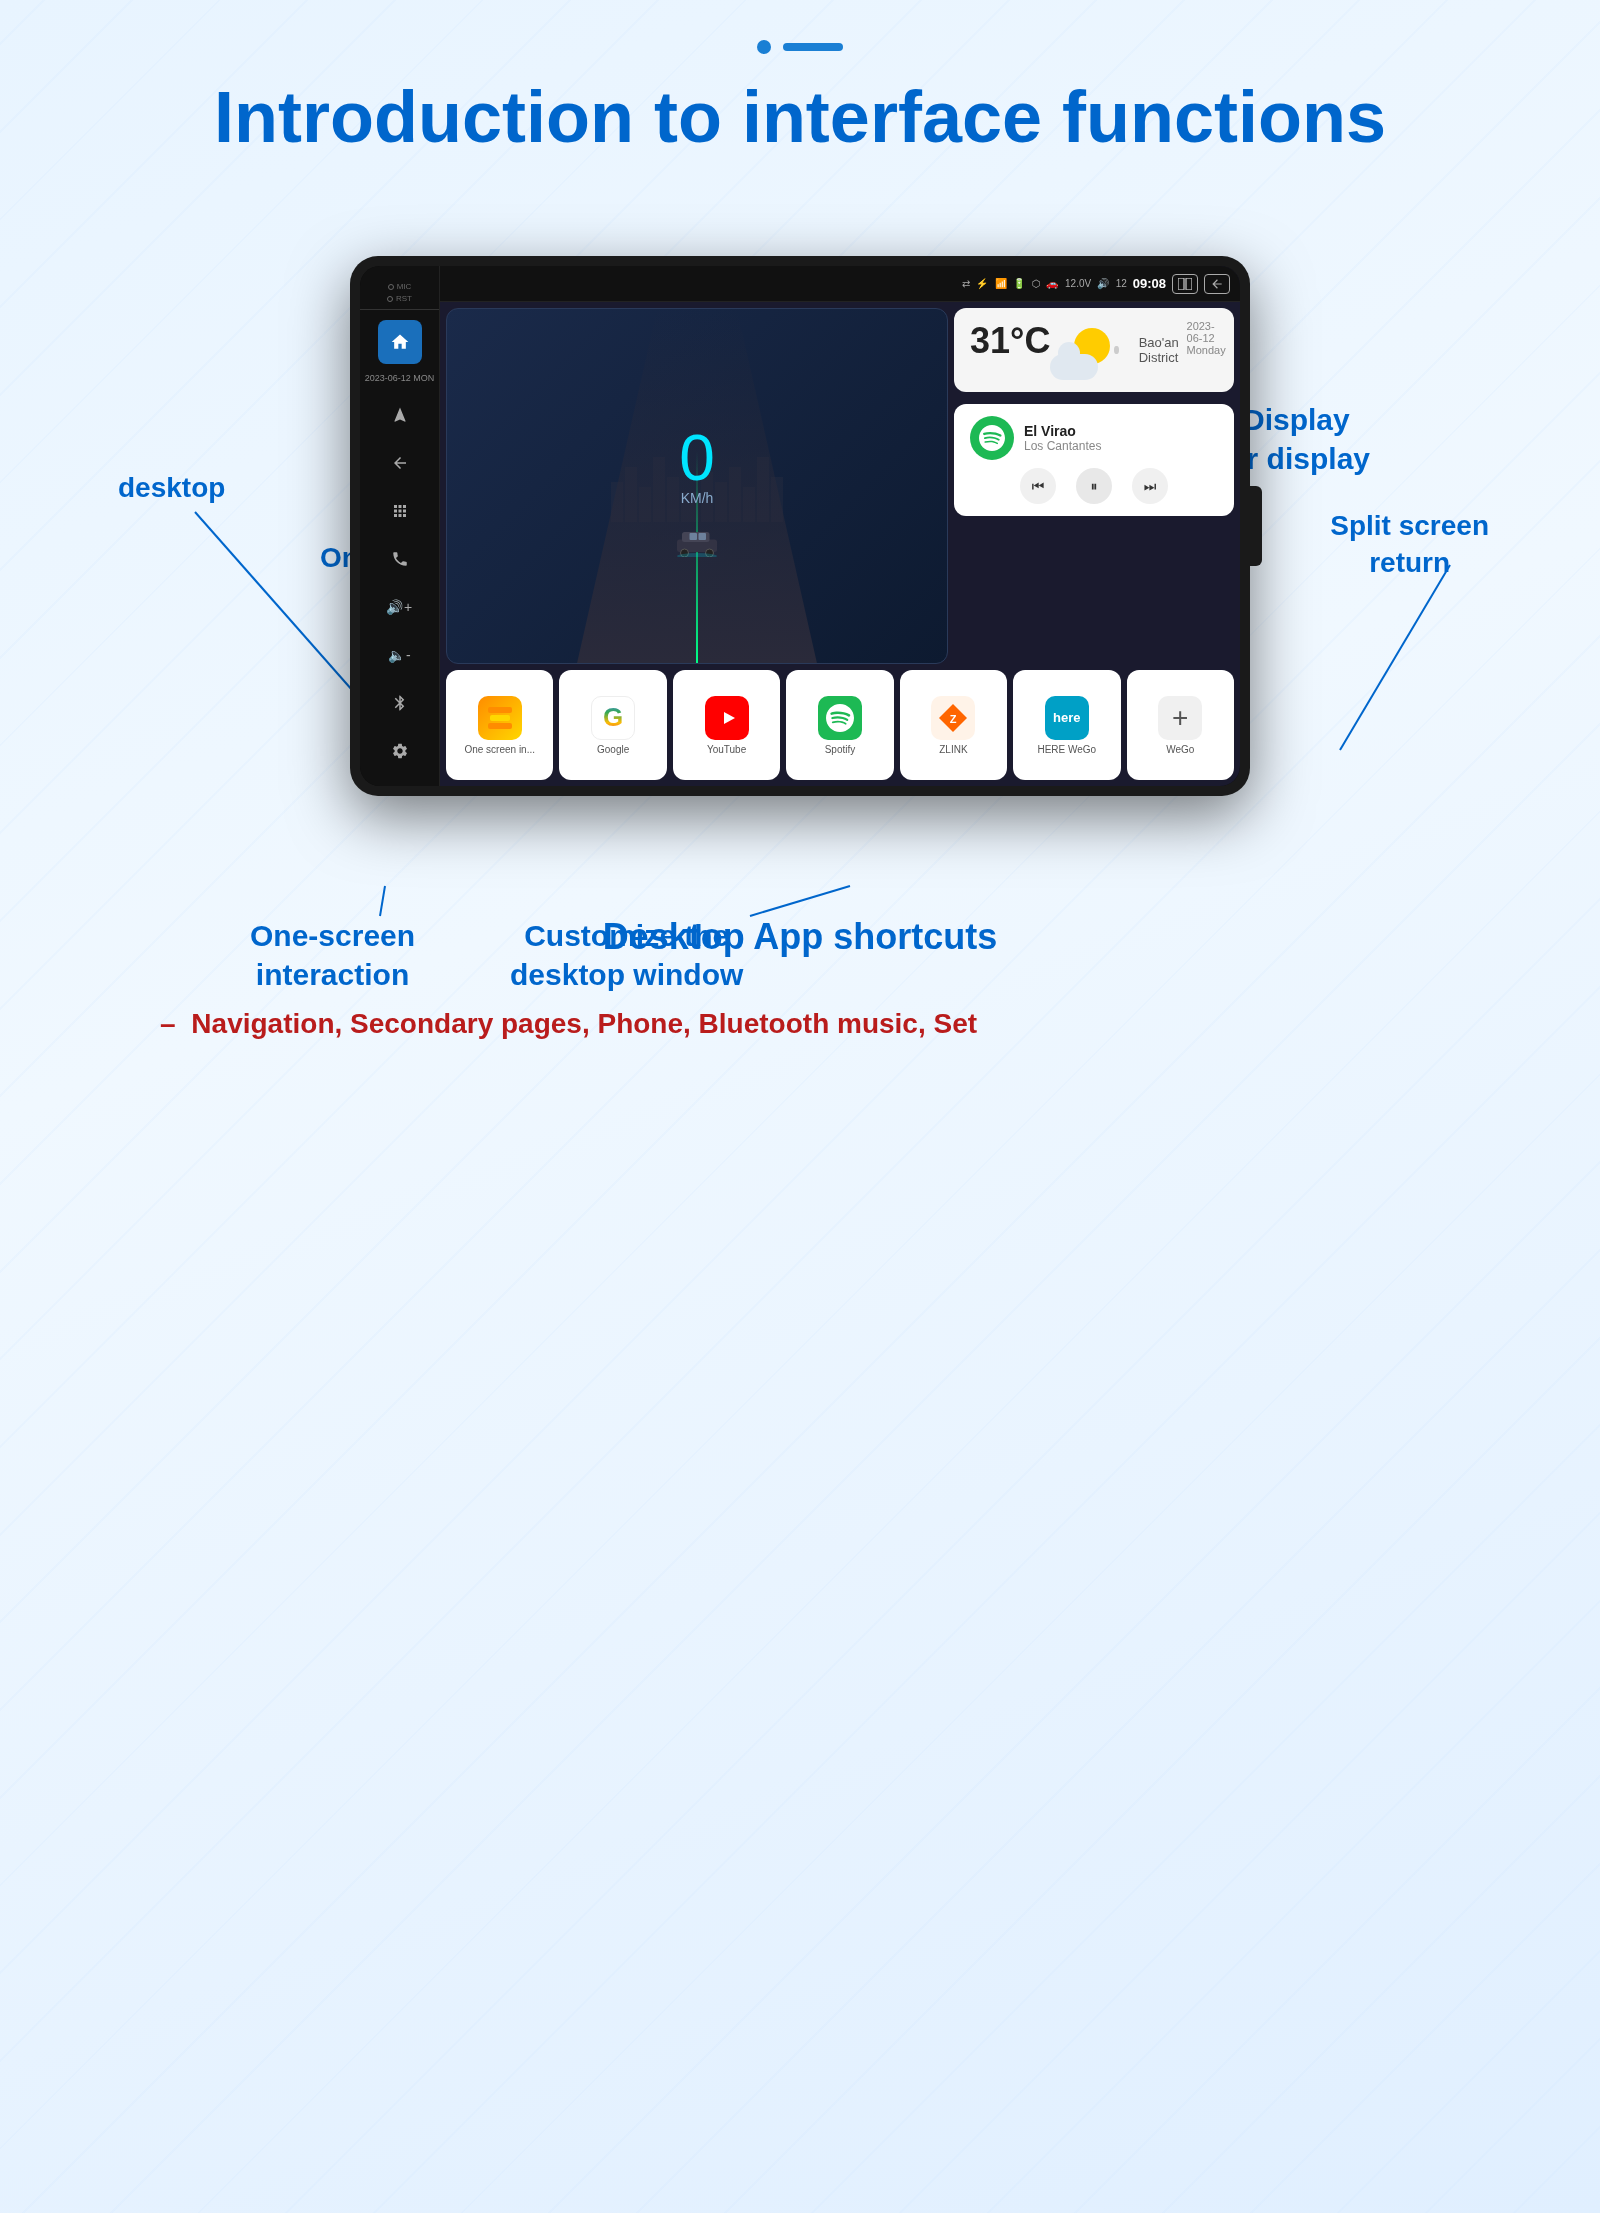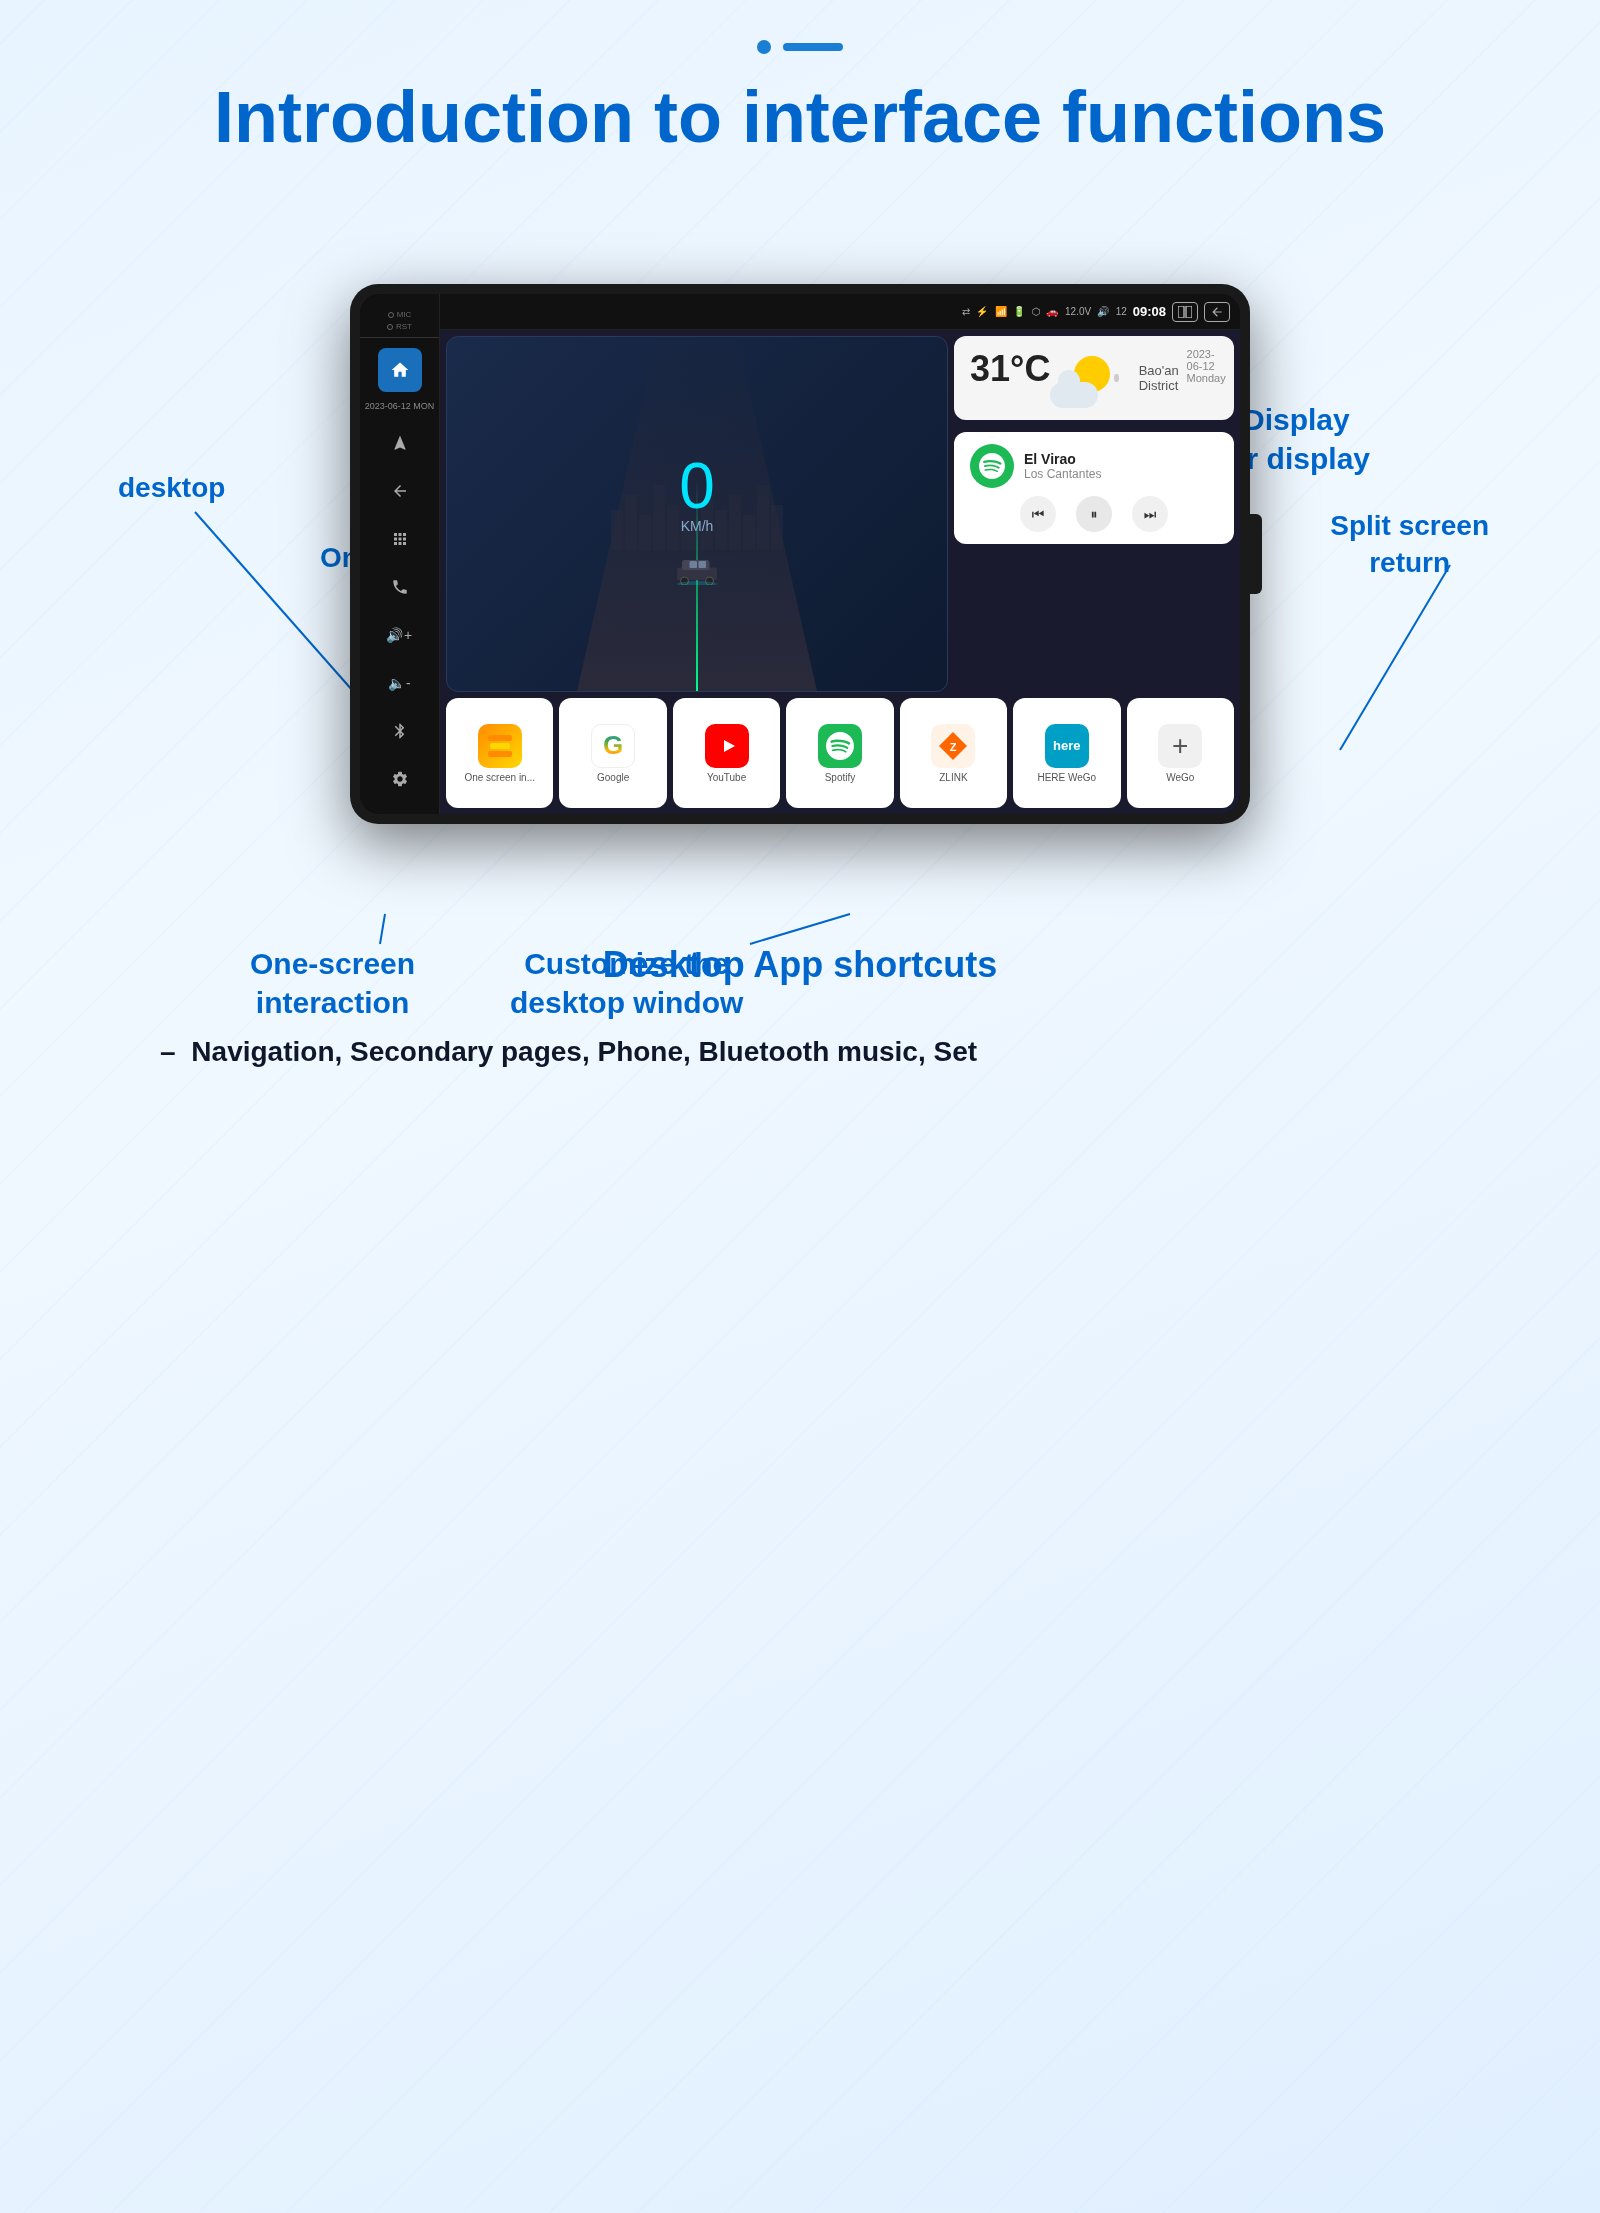--- a/index.html
+++ b/index.html
@@ -77,21 +77,21 @@
 
     
     .device {
       width: 900px;
       height: 540px;
       background: #1a1a1a;
       border-radius: 28px;
       padding: 10px;
       box-shadow: 0 20px 60px rgba(0,0,0,0.5);
       position: relative;
-      margin-top: 64px;
+      margin-top: 36px;
     }
 
     .device-inner {
       width: 100%;
       height: 100%;
       background: #0d0d0d;
       border-radius: 20px;
       overflow: hidden;
       display: flex;
     }
@@ -859,20 +859,20 @@
       <div>interaction</div>
     </div>
 
     <div style="position:absolute;left:460px;top:0;font-size:30px;font-weight:700;color:#0066cc;text-align:center;line-height:1.3;">
       <div>Customize the</div>
       <div>desktop window</div>
     </div>
 
     <div style="margin-top:120px;text-align:center;font-size:36px;font-weight:700;color:#0066cc;">Desktop App shortcuts</div>
 
-    <div style="margin-top:50px;font-size:28px;font-weight:600;color:#0f172a;padding-left:30px;">
+    <div style="margin-top:50px;font-size:28px;font-weight:600;color:#b91c1c;padding-left:30px;">
       <span style="margin-right:8px;">–</span>
       <span>Navigation, Secondary pages, Phone, Bluetooth music, Set</span>
     </div>
 
   </div>
 
 </div>
 
 </body></html>

